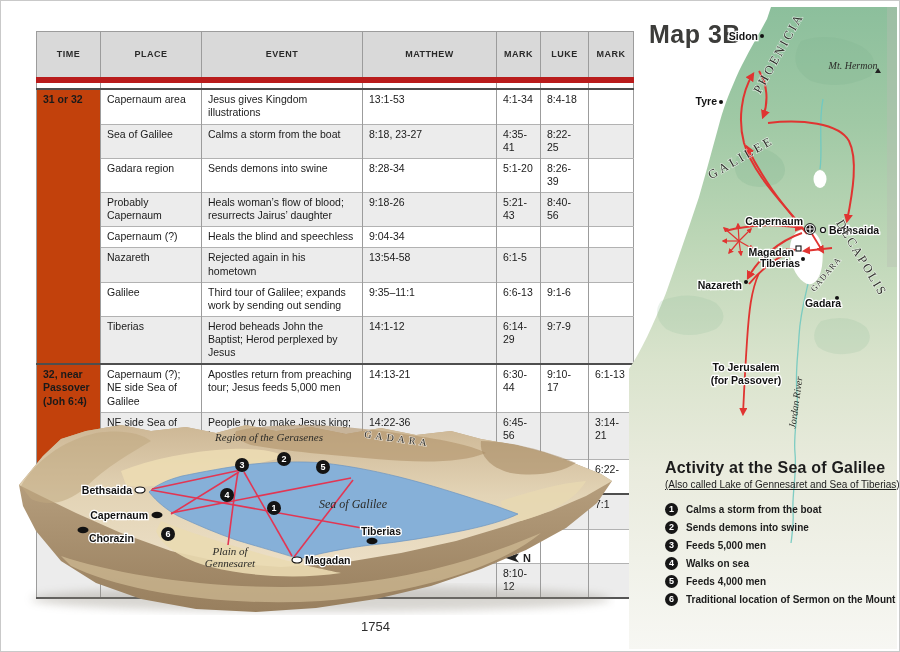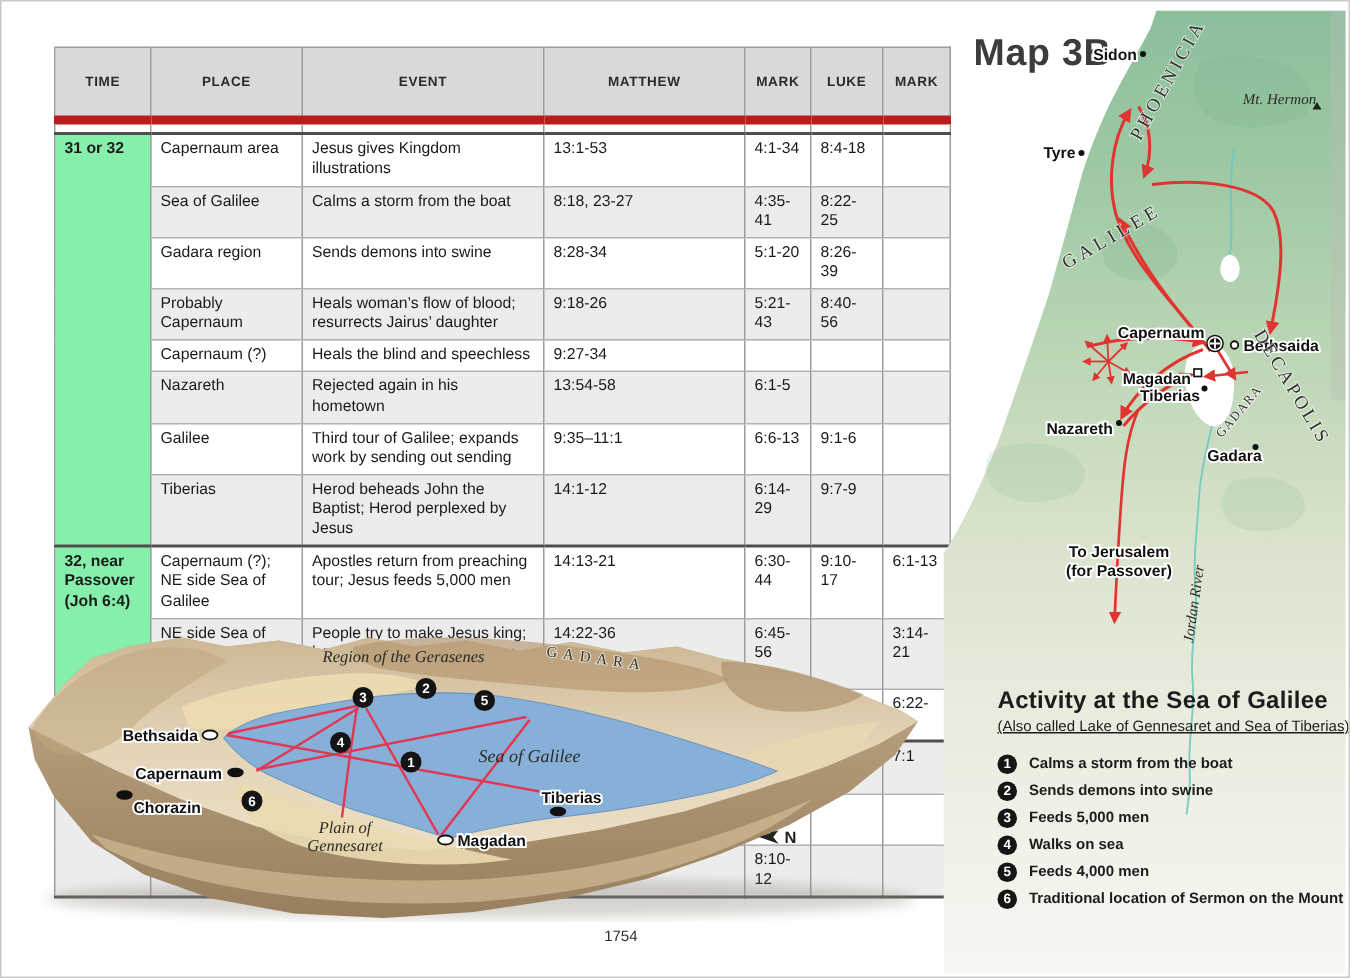--- a/index.html
+++ b/index.html
@@ -20,41 +20,41 @@
     text-align:center;padding:17px 6px;border-left:1px solid #9c9c9c;
     border-bottom:6px solid #b91c1c;color:#2a2a2a;
   }
   .events-table td{
     border-left:1px solid #9c9c9c;border-top:1px solid #b2b2b2;
     padding:3px 6px 4px;vertical-align:top;
   }
   .events-table tr.spacer td{border-top:none;height:5px;padding:0;background:#fff;}
   .events-table tr.even td{background:#ececec;}
   .events-table tr.group-start td{border-top:2px solid #4e4e4e;}
-  .events-table td.time-cell{background:#86efac;font-weight:bold;}
+  .events-table td.time-cell{background:#c2410c;font-weight:bold;}
   .events-table td.time-cell .time-note{font-weight:bold;display:block;}
   
   .region-map{position:absolute;left:628px;top:6px;}
   
   .relief-map{position:absolute;left:10px;top:410px;}
   
   .legend{position:absolute;left:664px;top:458px;width:256px;z-index:5;}
   .legend-title{font-size:16px;font-weight:bold;color:#1c1c1c;letter-spacing:.2px;}
   .legend-sub{font-size:10px;color:#1c1c1c;margin-top:2px;margin-bottom:13px;text-decoration:underline;}
   .legend-list{list-style:none;margin:0;padding:0;}
   .legend-list li{display:flex;align-items:center;margin-bottom:5px;}
   .lnum{
     flex:0 0 13px;width:13px;height:13px;border-radius:50%;background:#161616;
     color:#fff;font-size:9px;font-weight:bold;text-align:center;line-height:13px;
     margin-right:8px;
   }
   .ltext{font-size:10px;font-weight:bold;color:#1c1c1c;}
   
-  .page-number{position:absolute;left:360px;top:618px;width:64px;text-align:right;
-    font-size:10px;color:#2e2e2e;}
+  .page-number{position:absolute;left:360px;top:618px;width:64px;text-align:left;
+    font-size:13px;color:#2e2e2e;}
   
   text{font-family:"Liberation Sans",sans-serif;}
   .city{font-size:10.5px;font-weight:bold;fill:#121212;paint-order:stroke;stroke:#ffffff;stroke-width:2.5px;}
   .region{font-family:"Liberation Serif",serif;fill:#32322e;paint-order:stroke;stroke:#ffffff;stroke-width:1.4px;stroke-opacity:.6;}
   .italic-label{font-family:"Liberation Serif",serif;font-style:italic;fill:#2b2b28;}
   .map-title{font-size:25px;font-weight:bold;fill:#3c3c3a;letter-spacing:.5px;}
   .numcirc{font-size:9px;font-weight:bold;fill:#fff;text-anchor:middle;}
 </style>
 </head>
 <body>
@@ -119,21 +119,21 @@
         <td>Probably Capernaum</td>
         <td>Heals woman’s flow of blood; resurrects Jairus’ daughter</td>
         <td>9:18-26</td>
         <td>5:21-43</td>
         <td>8:40-56</td>
         <td></td>
       </tr>
       <tr class="odd">
         <td>Capernaum (?)</td>
         <td>Heals the blind and speechless</td>
-        <td>9:27-34</td>
+        <td>9:04-34</td>
         <td></td>
         <td></td>
         <td></td>
       </tr>
       <tr class="even">
         <td>Nazareth</td>
         <td>Rejected again in his hometown</td>
         <td>13:54-58</td>
         <td>6:1-5</td>
         <td></td>

